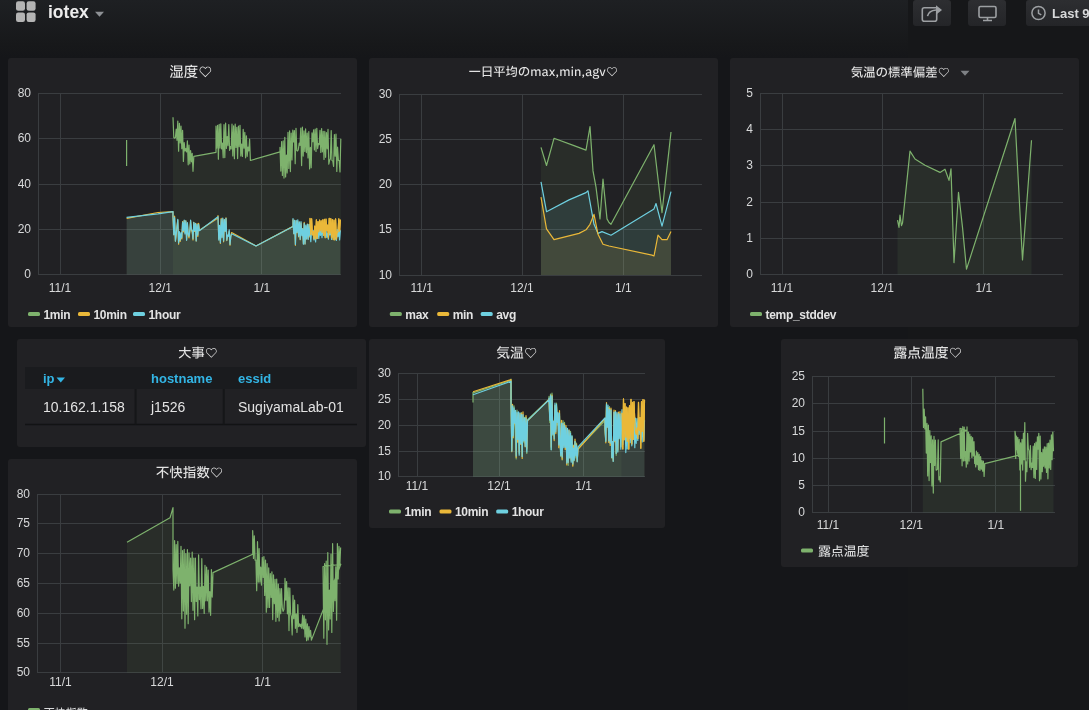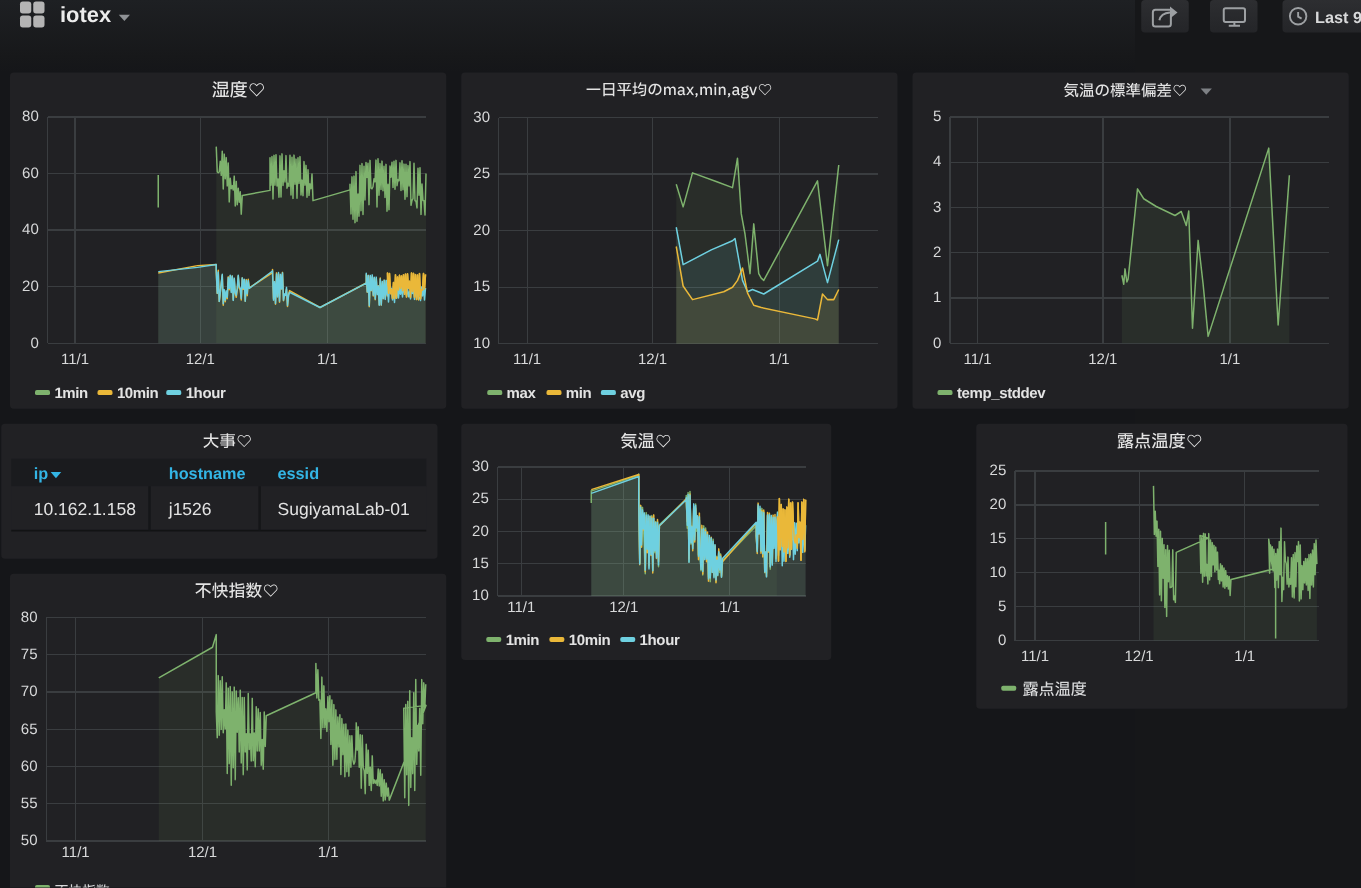--- a/index.html
+++ b/index.html
@@ -113,21 +113,21 @@
         <text x="152.3" y="233.5" text-anchor="middle" class="ax">12/1</text>
         <text x="253.9" y="233.5" text-anchor="middle" class="ax">1/1</text>
         <rect x="20" y="254" width="12" height="4" rx="1.5" fill="#7eb26d"></rect>
         <text x="35.5" y="260.5" class="lg">temp_stddev</text>
         <g transform="translate(120.81 5.65) scale(0.6200)">
           <path d="M104.38 22.72L103.00 22.72L102.83 22.62L102.81 12.75L102.75 12.69L101.38 14.64L101.20 14.50L100.46 13.00L101.66 11.25L102.79 8.88L103.53 6.62L104.12 4.21L105.62 4.60L105.68 4.75L105.15 7.00L104.50 9.12L104.50 22.62L104.38 22.72ZM2.12 11.50L2.00 11.58L1.88 11.52L0.71 10.12L2.12 8.83L3.30 7.38L4.18 5.88L4.88 4.25L6.62 4.57L6.68 4.62L6.30 5.62L6.38 5.78L18.38 5.78L18.50 5.88L18.50 7.25L18.38 7.43L5.50 7.43L4.47 9.00L17.12 9.04L17.26 9.12L17.26 10.50L17.12 10.66L4.38 10.65L4.25 9.26L3.25 10.45L2.12 11.50ZM90.62 22.72L89.00 22.72L88.85 22.62L88.85 19.38L88.75 19.20L81.00 19.20L80.82 19.12L80.88 17.58L88.75 17.58L88.85 17.50L88.84 16.00L86.94 15.88L86.88 9.90L85.75 10.89L85.12 10.20L84.25 11.38L82.75 10.45L80.89 9.50L80.89 9.38L81.75 8.16L83.25 8.85L84.75 9.75L87.02 7.25L87.79 6.12L88.75 4.27L90.24 4.62L90.17 5.00L89.66 6.12L89.75 6.22L92.62 6.18L93.62 4.35L95.00 4.58L95.08 4.62L95.03 4.88L94.41 6.12L94.50 6.22L98.50 6.22L98.59 6.38L98.59 7.62L98.50 7.70L94.05 7.75L94.03 8.88L94.12 9.01L98.00 9.01L98.07 10.25L98.00 10.36L94.12 10.36L94.03 10.50L94.03 11.62L94.12 11.70L98.00 11.70L98.07 13.00L98.00 13.08L94.12 13.08L94.03 13.25L94.03 14.38L94.12 14.46L98.62 14.48L98.67 15.88L90.75 15.95L90.69 17.50L90.88 17.58L99.00 17.58L99.06 19.12L98.88 19.20L90.75 19.21L90.62 22.72ZM121.88 22.54L120.64 21.25L122.37 19.75L123.53 18.38L124.55 16.50L125.13 14.75L125.00 14.63L121.00 14.61L121.00 13.18L128.75 13.16L128.91 13.00L128.88 11.35L122.25 11.32L122.19 10.00L128.88 9.90L128.91 8.25L121.50 8.19L121.41 8.12L121.45 6.75L125.62 6.71L125.69 6.62L125.56 6.38L124.57 4.88L126.12 4.31L126.41 4.50L127.56 6.25L126.64 6.62L126.75 6.70L132.00 6.71L133.38 4.30L135.07 4.88L134.05 6.62L134.12 6.71L138.43 6.75L138.47 8.12L138.38 8.19L130.67 8.25L130.67 9.75L130.75 9.93L137.68 10.00L137.62 11.32L130.75 11.32L130.67 11.50L130.67 13.00L130.75 13.16L138.88 13.18L138.88 14.61L127.00 14.64L126.54 16.12L126.62 16.22L137.82 16.25L137.88 17.62L137.75 17.80L132.50 17.83L132.47 20.50L138.75 20.57L138.75 22.16L124.50 22.16L124.38 22.00L124.38 20.62L124.50 20.57L130.68 20.50L130.62 17.80L126.50 17.80L126.38 16.56L125.68 18.12L124.66 19.75L123.38 21.22L121.88 22.54ZM25.12 8.04L25.00 8.05L23.50 6.97L21.70 5.88L21.83 5.50L22.62 4.38L24.50 5.46L26.05 6.62L25.12 8.04ZM64.50 22.72L63.12 22.72L63.06 22.62L63.00 13.32L62.89 13.50L62.42 16.12L62.05 17.12L61.38 18.43L61.21 18.25L60.54 16.75L61.42 15.12L62.18 13.25L62.66 11.38L62.89 9.75L62.75 9.60L60.88 9.57L60.83 8.12L61.00 8.01L63.01 8.00L63.12 4.44L64.58 4.50L64.62 7.96L66.25 8.01L66.43 8.12L66.38 9.58L64.75 9.60L64.59 9.75L64.59 11.88L64.75 11.94L65.38 11.55L65.63 11.62L66.67 14.75L66.62 14.92L65.62 15.79L64.76 12.88L64.62 12.76L64.59 22.62L64.50 22.72ZM85.25 7.54L85.00 7.55L81.73 5.75L82.50 4.47L82.75 4.47L84.00 5.08L85.94 6.25L86.03 6.38L85.25 7.54ZM78.38 12.36L67.25 12.36L67.14 12.25L67.14 7.75L67.25 7.68L70.38 7.66L70.43 6.50L70.38 6.35L70.25 6.34L66.62 6.30L66.62 4.91L79.00 4.89L79.00 6.32L75.25 6.34L75.11 6.50L75.11 7.50L75.25 7.68L78.38 7.68L78.47 7.75L78.47 12.25L78.38 12.36ZM37.38 12.20L26.88 12.20L26.76 12.12L26.80 5.00L37.38 4.96L37.47 5.12L37.47 12.12L37.38 12.20ZM119.00 6.57L106.25 6.57L106.18 5.12L106.25 4.98L119.00 4.98L119.09 5.12L119.09 6.50L119.00 6.57ZM51.00 21.40L50.75 21.38L50.22 19.50L52.38 19.04L53.38 18.66L54.25 18.17L54.92 17.62L55.52 16.88L56.15 15.38L56.31 14.38L56.32 13.12L56.04 11.62L55.31 10.25L54.58 9.50L53.75 8.94L52.25 8.35L51.38 8.19L51.19 8.25L50.53 12.62L49.64 16.00L48.65 18.12L47.88 19.08L47.12 19.67L46.12 20.01L45.38 20.05L44.25 19.80L43.50 19.42L42.86 18.88L42.21 18.00L41.82 17.12L41.59 16.25L41.47 14.62L41.71 12.62L42.21 11.12L43.09 9.62L44.00 8.59L45.50 7.47L47.12 6.73L48.75 6.35L50.25 6.25L52.38 6.45L54.00 6.96L55.00 7.47L56.12 8.31L57.27 9.62L57.92 10.88L58.30 12.25L58.41 13.62L58.16 15.75L57.64 17.25L56.94 18.38L55.83 19.50L54.62 20.30L52.75 21.04L51.00 21.40ZM73.63 7.62L73.59 6.38L71.94 6.38L71.93 7.62L73.63 7.62ZM35.75 7.88L35.75 6.41L28.50 6.40L28.43 6.50L28.50 7.89L35.75 7.88ZM150.00 21.34L149.88 21.34L142.82 14.12L142.09 12.88L141.90 11.88L141.95 10.88L142.61 9.00L143.08 8.25L143.62 7.70L144.88 6.98L146.12 6.78L147.50 6.98L148.50 7.45L149.88 8.70L150.00 8.70L151.00 7.71L152.12 7.07L153.00 6.82L154.50 6.84L155.75 7.33L156.57 8.00L157.27 9.00L157.79 10.38L157.98 11.50L157.93 12.38L157.68 13.12L157.17 14.00L150.00 21.34ZM92.34 9.00L92.43 8.88L92.38 7.71L88.67 7.75L88.65 8.88L88.75 9.01L92.34 9.00ZM150.07 19.88L156.41 13.38L156.80 12.62L156.99 11.50L156.91 10.75L156.54 9.62L156.18 9.00L155.38 8.22L154.62 7.86L154.00 7.73L152.88 7.83L152.00 8.20L151.50 8.57L150.00 10.09L149.88 10.10L148.25 8.46L147.38 7.95L146.12 7.72L145.00 7.95L144.00 8.66L143.34 9.62L142.90 11.25L142.94 12.12L143.08 12.62L143.47 13.38L143.88 13.84L149.88 19.94L150.07 19.88ZM109.62 22.69L108.25 22.72L108.11 22.62L108.11 15.12L108.00 14.28L107.78 16.62L107.40 18.75L106.92 20.50L106.28 22.12L104.78 21.00L105.67 18.50L106.17 15.88L106.31 13.88L106.38 7.90L118.45 7.88L118.50 12.25L118.38 12.32L108.12 12.33L108.05 13.62L108.12 13.79L108.25 13.70L118.75 13.71L118.80 21.00L118.55 22.00L118.25 22.28L117.88 22.42L116.25 22.46L116.18 22.38L115.91 21.12L116.00 21.04L117.12 21.04L117.23 20.88L117.23 18.62L117.12 18.51L115.75 18.51L115.61 18.62L115.61 22.12L115.50 22.25L114.25 22.25L114.18 18.62L114.12 18.52L112.75 18.51L112.65 18.62L112.65 22.12L112.50 22.25L111.25 22.24L111.19 18.62L111.12 18.51L109.75 18.51L109.67 18.62L109.62 22.69ZM46.05 17.88L46.55 17.50L47.03 16.88L47.91 14.88L48.65 11.88L49.17 8.50L49.12 8.18L48.25 8.33L47.12 8.73L45.75 9.60L44.61 10.88L43.86 12.38L43.59 13.38L43.48 14.38L43.48 15.12L43.70 16.38L44.07 17.12L44.75 17.78L45.50 17.97L46.05 17.88ZM70.34 11.00L70.43 10.88L70.38 9.03L68.75 9.01L68.74 11.00L70.34 11.00ZM73.53 11.00L73.64 10.88L73.62 9.09L73.50 9.01L72.00 9.01L71.91 9.12L71.98 11.00L73.53 11.00ZM76.79 11.00L76.91 10.88L76.88 9.07L75.25 9.01L75.12 9.10L75.12 10.91L75.25 11.01L76.79 11.00ZM24.62 13.21L20.60 10.62L21.62 9.20L23.62 10.34L25.54 11.75L25.52 12.00L24.62 13.21ZM35.80 10.75L35.75 9.26L28.50 9.25L28.43 9.38L28.43 10.75L28.50 10.82L35.62 10.82L35.80 10.75ZM116.73 10.75L116.73 9.38L116.62 9.30L108.25 9.30L108.09 9.38L108.09 10.75L108.25 10.86L116.62 10.86L116.73 10.75ZM92.43 11.62L92.38 10.38L88.75 10.36L88.65 10.50L88.65 11.62L88.75 11.70L92.25 11.70L92.43 11.62ZM81.88 16.91L80.84 15.50L83.00 14.04L85.25 12.08L85.32 12.12L86.20 13.25L85.30 14.25L84.00 15.42L81.88 16.91ZM18.00 22.65L17.38 22.73L16.75 22.53L16.10 21.88L15.48 20.75L15.08 19.50L14.83 18.25L14.50 13.92L1.62 13.92L1.47 13.75L1.47 12.38L1.62 12.28L16.25 12.28L16.38 12.38L16.44 16.62L16.60 18.12L16.95 19.75L17.50 20.85L17.84 17.38L18.00 17.34L19.30 18.00L18.79 21.75L18.51 22.25L18.00 22.65ZM92.43 14.38L92.38 13.09L88.67 13.12L88.65 14.38L88.75 14.46L92.25 14.46L92.43 14.38ZM78.12 14.94L67.50 14.94L67.35 14.88L67.35 13.62L67.50 13.48L78.12 13.48L78.12 14.94ZM39.00 22.18L25.12 22.17L25.08 20.75L26.21 20.62L26.23 13.62L38.00 13.58L38.07 13.75L38.07 20.62L39.09 20.75L39.11 22.00L39.00 22.18ZM2.25 22.66L2.12 22.69L1.97 22.50L1.25 21.25L1.25 21.10L4.25 19.89L6.25 18.77L6.91 18.25L5.12 17.20L2.96 16.12L2.95 16.00L4.00 14.82L6.12 15.82L8.50 17.13L10.12 15.57L11.38 14.07L12.84 14.88L12.89 15.00L12.03 16.12L10.07 18.12L13.97 21.12L12.88 22.57L10.88 20.96L8.62 19.33L5.50 21.25L3.88 22.04L2.25 22.66ZM22.25 22.66L20.88 21.56L20.82 21.38L21.66 20.12L22.40 18.75L23.28 16.75L23.86 15.12L24.00 15.12L25.38 15.70L25.44 15.88L24.80 17.75L23.78 20.12L22.78 22.00L22.25 22.66ZM29.59 20.62L29.59 15.12L29.50 15.04L27.88 15.06L27.83 20.62L28.00 20.70L29.50 20.70L29.59 20.62ZM32.91 20.62L32.91 15.12L32.75 15.04L31.25 15.04L31.18 20.62L31.25 20.70L32.91 20.62ZM36.44 20.62L36.44 15.12L36.38 15.04L34.50 15.08L34.47 20.62L34.62 20.70L36.38 20.70L36.44 20.62ZM111.19 17.00L111.18 15.12L109.69 15.12L109.67 17.00L109.75 17.10L111.12 17.10L111.19 17.00ZM114.18 17.00L114.17 15.12L112.67 15.12L112.65 17.00L112.75 17.10L114.12 17.09L114.18 17.00ZM117.23 17.00L117.20 15.12L115.64 15.12L115.62 17.02L115.75 17.10L117.12 17.10L117.23 17.00ZM72.50 22.54L69.88 22.54L69.44 21.12L69.50 21.04L71.88 21.00L71.88 17.66L66.62 17.58L66.62 16.15L79.00 16.16L79.00 17.57L73.70 17.62L73.64 20.88L73.53 21.62L73.11 22.25L72.50 22.54ZM66.75 22.16L66.62 22.21L66.33 21.88L65.73 21.00L65.75 20.79L66.75 20.17L67.88 19.28L69.12 17.99L70.25 18.88L70.17 19.12L69.12 20.26L68.12 21.15L66.75 22.16ZM78.12 22.28L76.73 20.75L74.83 19.00L76.00 18.02L77.75 19.47L79.27 21.00L79.25 21.21L78.12 22.28Z" fill="#e3e3e3"></path>
         </g>
         <path d="M230.5 12.8h9l-4.5 5z" fill="#7e8185"></path>
       </svg>
     </div>
-    <div class="panel" style="left:1px;top:339px;width:349px;height:108px">
+    <div class="panel" style="left:17px;top:339px;width:349px;height:108px">
       <svg width="349" height="108" viewBox="0 0 349 108">
 <rect x="8" y="28" width="332" height="22" fill="#1a1b1e"></rect>
 <rect x="8" y="50" width="332" height="35.5" fill="#212124"></rect>
 <path d="M8 85.5h332" stroke="#121314" stroke-width="1.5"></path>
 <path d="M118.6 50v35.5M206.7 50v35.5" stroke="#151618" stroke-width="2"></path>
 <text x="26" y="44" style="font:700 13px 'Liberation Sans',sans-serif;fill:#33b5e5">ip</text>
 <path d="M39.5 38.5h8.5l-4.25 5z" fill="#33b5e5"></path>
 <text x="134" y="44" style="font:700 13px 'Liberation Sans',sans-serif;fill:#33b5e5">hostname</text>
 <text x="221" y="44" style="font:700 13px 'Liberation Sans',sans-serif;fill:#33b5e5">essid</text>
 <text x="26" y="73" style="font:14px 'Liberation Sans',sans-serif;fill:#e3e3e3">10.162.1.158</text>

